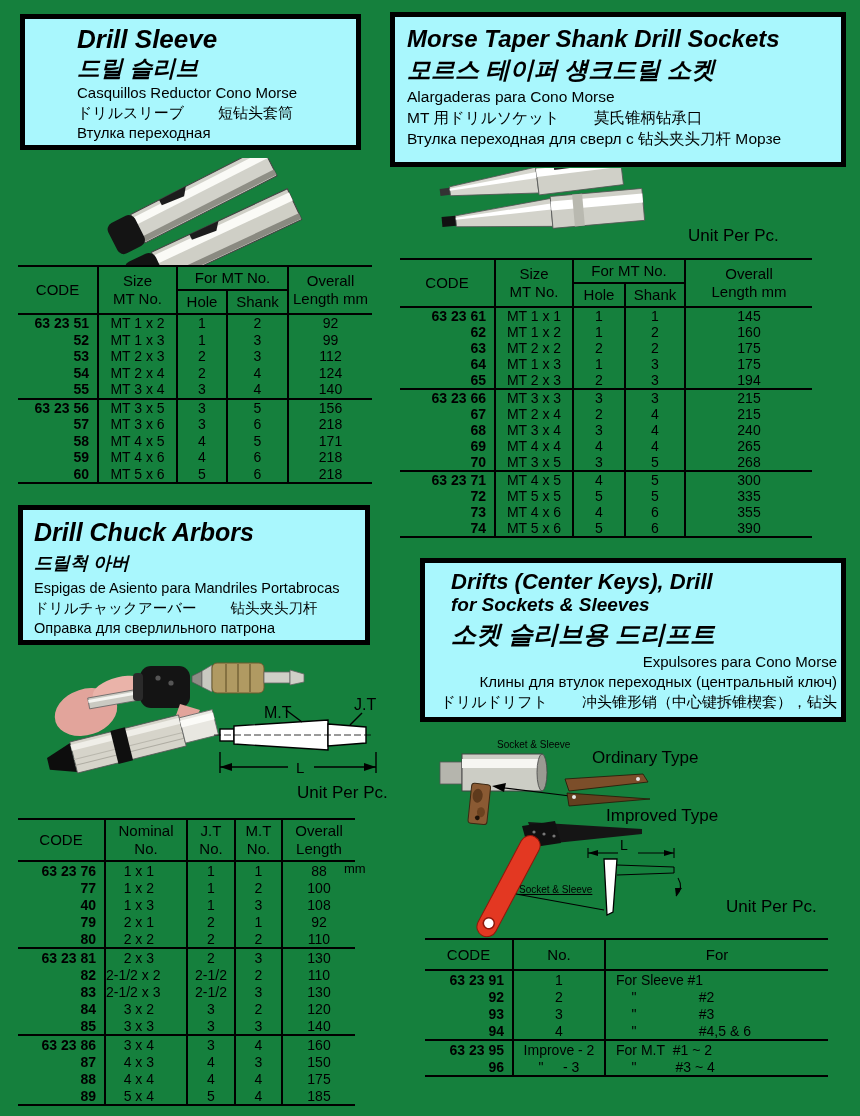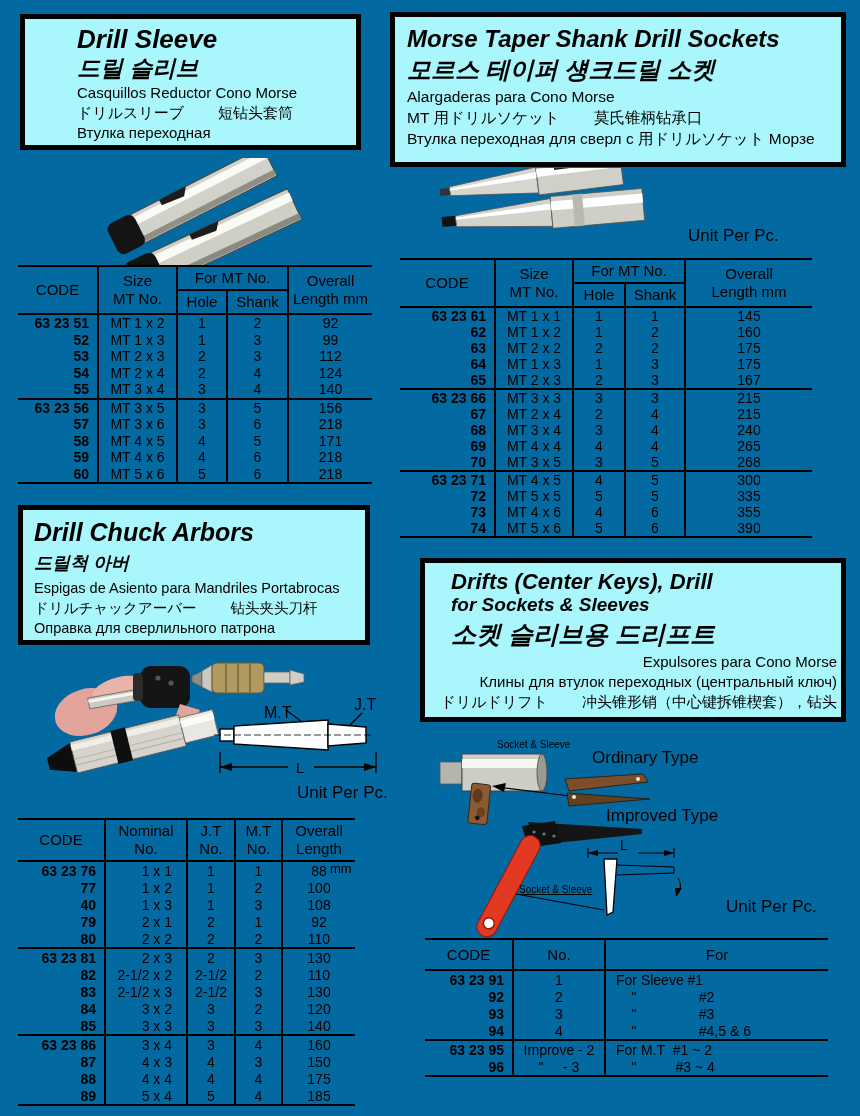--- a/index.html
+++ b/index.html
@@ -1,16 +1,16 @@
 <!DOCTYPE html>
 <html><head>
 <meta charset="utf-8">
 <style>
   html,body{margin:0;padding:0;background:#fff;}
-  .page{position:relative;width:860px;height:1116px;background:#0369a1;color:#000;
+  .page{position:relative;width:860px;height:1116px;background:#15803d;color:#000;
         font-family:"Liberation Sans","DejaVu Sans",sans-serif;overflow:hidden;}
   
   .hbox{position:absolute;background:#a9f7fd;border:5px solid #000;box-sizing:border-box;}
   .h-en,.h-ko{font-weight:bold;font-style:italic;}
   .h-sub{font-weight:normal;}
   .box1{left:20px;top:14px;width:341px;height:136px;padding:5px 4px 4px 52px;}
   .box1 .h-en{font-size:26px;line-height:30px;}
   .box1 .h-ko{font-size:23px;line-height:29px;}
   .box1 .h-sub{font-size:15px;line-height:20px;}
   .box2{left:390px;top:12px;width:456px;height:155px;padding:7px 6px 16px 12px;}
@@ -30,35 +30,35 @@
   
   .ctable{position:absolute;border-collapse:collapse;table-layout:fixed;
           border-top:2px solid #000;border-bottom:2px solid #000;}
   .ctable th{font-weight:normal;font-size:15px;line-height:18px;padding:2px 0;text-align:center;}
   .ctable td{font-size:14px;line-height:16px;padding:0;text-align:center;white-space:nowrap;}
   .ctable th,.ctable td{border-left:2px solid #000;}
   .ctable .nb,.ctable td:first-child{border-left:none;}
   .ctable tr.gs td{border-top:2px solid #000;}
   .ctable .formt{border-bottom:2px solid #000;}
   td.code{font-weight:bold;text-align:right;padding-right:8px;}
-  td.nom{text-align:right;padding-right:14px;}
+  td.nom{text-align:right;padding-right:32px;}
   td.forc{text-align:left;padding-left:10px;}
   .t1{left:18px;top:265px;width:354px;}  .t1 td{height:16.5px;}
   .t2{left:400px;top:258px;width:412px;} .t2 td{height:16px;}
   .t3{left:18px;top:818px;width:337px;}  .t3 td{height:17px;}
   .t4{left:425px;top:938px;width:403px;} .t4 td{height:17px;} .t4 th{height:25px;}
   
   .lbl{position:absolute;white-space:nowrap;}
   .unit{font-size:17px;}
   .u1{left:688px;top:226px;} .u2{left:297px;top:783px;} .u3{left:726px;top:897px;}
   .small-cap{font-size:10px;}
   .type-cap{font-size:17px;}
   .ss1{left:497px;top:739px;} .ord{left:592px;top:748px;}
   .imp{left:606px;top:806px;} .ss2{left:519px;top:884px;text-decoration:underline;}
-  .mmnote{left:330px;top:861px;font-size:13px;}
+  .mmnote{left:344px;top:861px;font-size:13px;}
   .img{position:absolute;}
 </style>
 </head>
 <body>
 
 <div class="page">
 
   <div class="hbox box1">
     <div class="h-en">Drill Sleeve</div>
     <div class="h-ko">드릴 슬리브</div>
@@ -176,21 +176,21 @@
           <td class="len">218</td>
         </tr>
       </tbody>
   </table>
 
   <div class="hbox box2">
     <div class="h-en">Morse Taper Shank Drill Sockets</div>
     <div class="h-ko">모르스 테이퍼 섕크드릴 소켓</div>
     <div class="h-sub">Alargaderas para Cono Morse</div>
     <div class="h-sub"><span>MT 用ドリルソケット</span><span class="cjk-gap">莫氏锥柄钻承口</span></div>
-    <div class="h-sub">Втулка переходная для сверл с 用ドリルソケット Морзе</div>
+    <div class="h-sub">Втулка переходная для сверл с 钻头夹头刀杆 Морзе</div>
   </div>
 
   <svg class="img" style="left:428px;top:168px;" width="265" height="72" viewBox="0 0 265 72">
     <g transform="translate(12,24) rotate(-7)">
       <rect x="0" y="-3" width="10" height="7" fill="#333"></rect>
       <polygon points="10,-4 98,-13 98,13 10,5" fill="#d6d6ce" stroke="#555" stroke-width="0.8"></polygon>
       <polygon points="10,-2 98,-8 98,-2 10,0" fill="#ffffff"></polygon>
       <rect x="98" y="-16" width="85" height="31" fill="#d0d0c8" stroke="#555" stroke-width="0.8"></rect>
       <rect x="98" y="-11" width="85" height="8" fill="#ffffff"></rect>
       <rect x="116" y="-16" width="28" height="8" fill="#222"></rect>
@@ -254,21 +254,21 @@
           <td class="size">MT 1 x 3</td>
           <td class="num">1</td>
           <td class="num">3</td>
           <td class="len">175</td>
         </tr>
         <tr>
           <td class="code">65</td>
           <td class="size">MT 2 x 3</td>
           <td class="num">2</td>
           <td class="num">3</td>
-          <td class="len">167</td>
+          <td class="len">194</td>
         </tr>
         <tr class="gs">
           <td class="code">63 23 66</td>
           <td class="size">MT 3 x 3</td>
           <td class="num">3</td>
           <td class="num">3</td>
           <td class="len">215</td>
         </tr>
         <tr>
           <td class="code">67</td>

